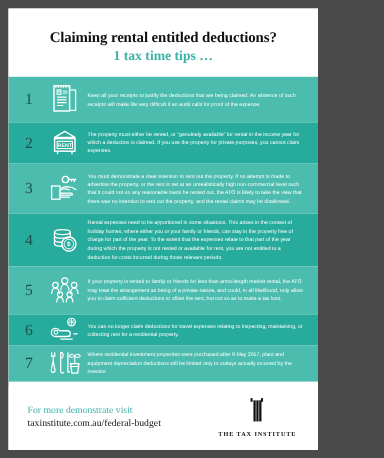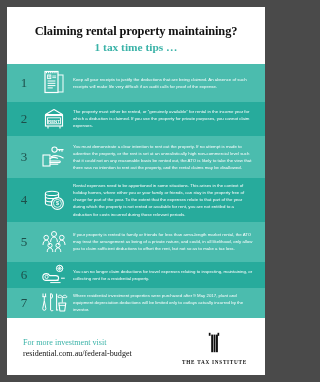--- a/index.html
+++ b/index.html
@@ -133,21 +133,21 @@
     color: #111111;
     font-weight: bold;
   }
 </style>
 </head>
 <body>
 
 <div id="poster">
 
   <div class="header">
-    <div class="title">Claiming rental property maintaining?</div>
+    <div class="title">Claiming rental entitled deductions?</div>
     <div class="subtitle">1 tax time tips …</div>
   </div>
 
   <div class="tips">
 
     <div class="tip-row light" style="height:38px;">
       <div class="tip-num">1</div>
       <div class="tip-icon">
         <svg width="22" height="26" viewBox="0 0 22 26">
           <rect x="8.5" y="5" width="11.5" height="17" fill="none" stroke="#eafaf7" stroke-width="1.1"></rect>
@@ -260,22 +260,22 @@
           <path d="M18.8 14.4 h7" stroke="#ffffff" stroke-width="0.9"></path>
         </svg>
       </div>
       <div class="tip-text">Where residential investment properties were purchased after 9 May 2017, plant and equipment depreciation deductions will be limited only to outlays actually incurred by the investor.</div>
     </div>
 
   </div>
 
   <div class="footer">
     <div class="footer-text">
-      <div class="footer-line1">For more investment visit</div>
-      <div class="footer-line2">residential.com.au/federal-budget</div>
+      <div class="footer-line1">For more demonstrate visit</div>
+      <div class="footer-line2">taxinstitute.com.au/federal-budget</div>
     </div>
     <div class="logo">
       <div class="logo-mark">
         <svg width="28" height="21" viewBox="0 0 28 21">
           <rect x="8.8" y="0.8" width="1.7" height="3" fill="#111111"></rect>
           <rect x="17.5" y="0.8" width="1.7" height="3" fill="#111111"></rect>
           <rect x="11.2" y="2.6" width="1.9" height="17.6" fill="#111111"></rect>
           <rect x="13.6" y="2.6" width="1.9" height="17.6" fill="#111111"></rect>
           <rect x="16.0" y="2.6" width="1.9" height="17.6" fill="#111111"></rect>
         </svg>

